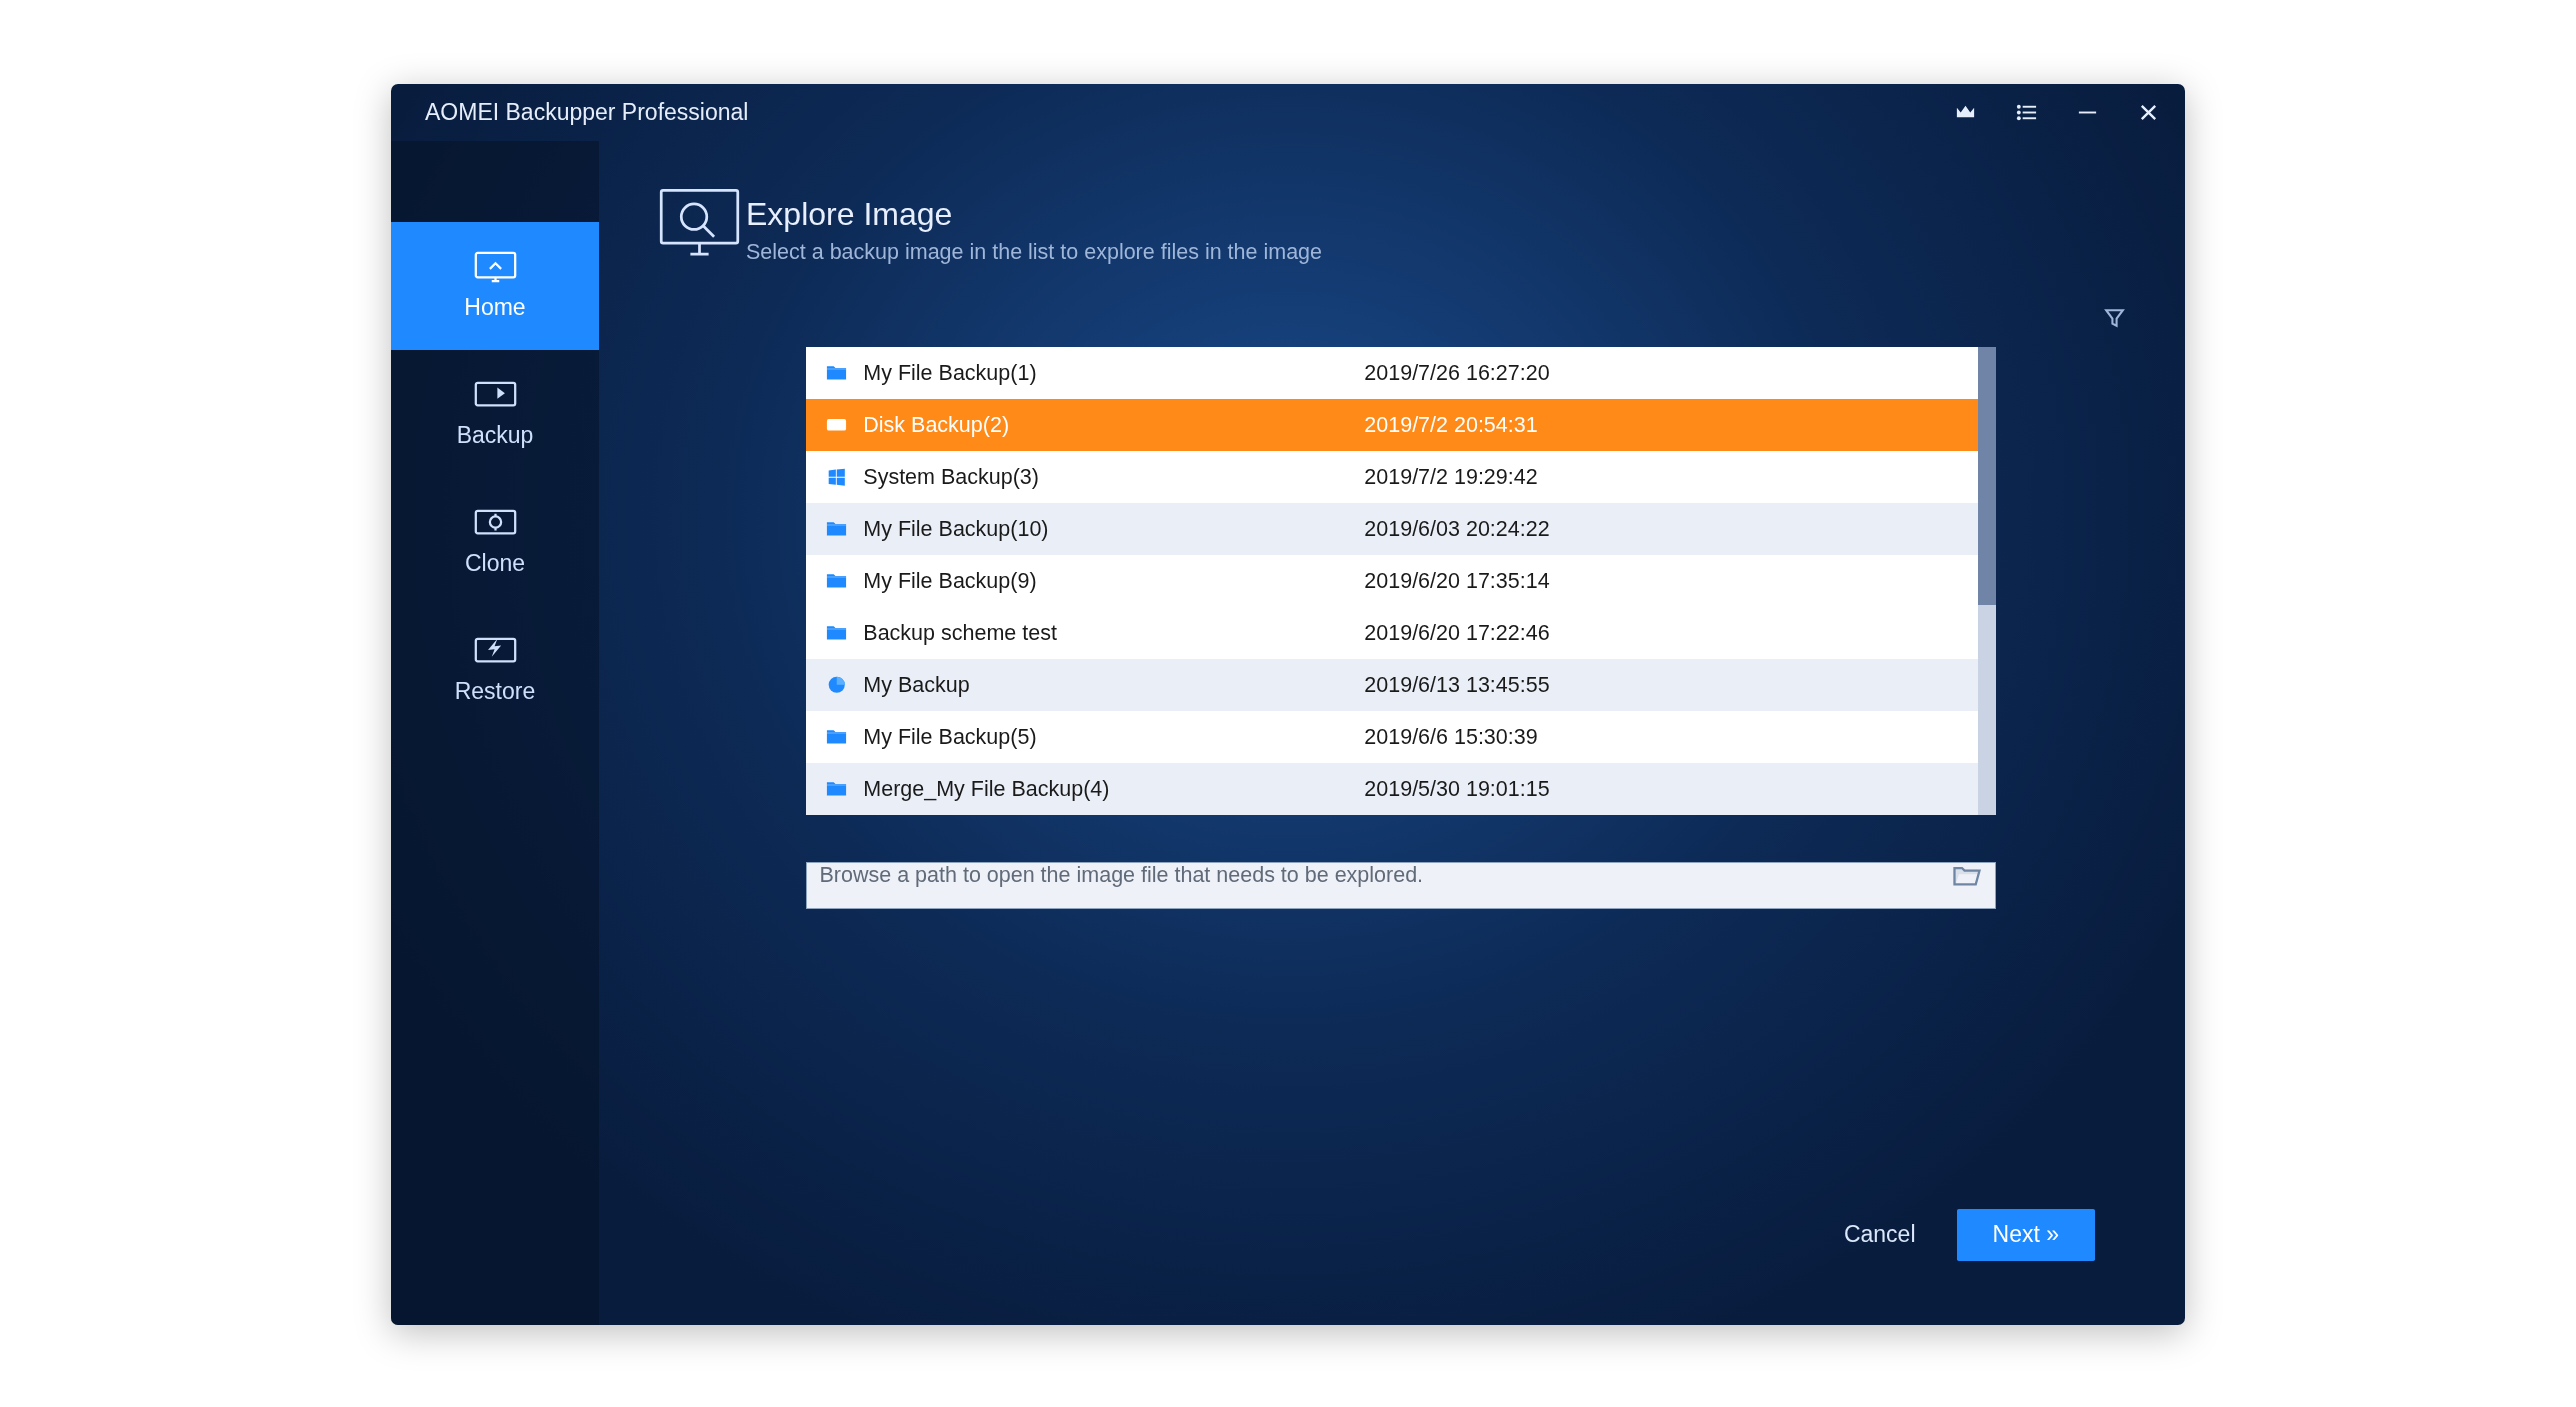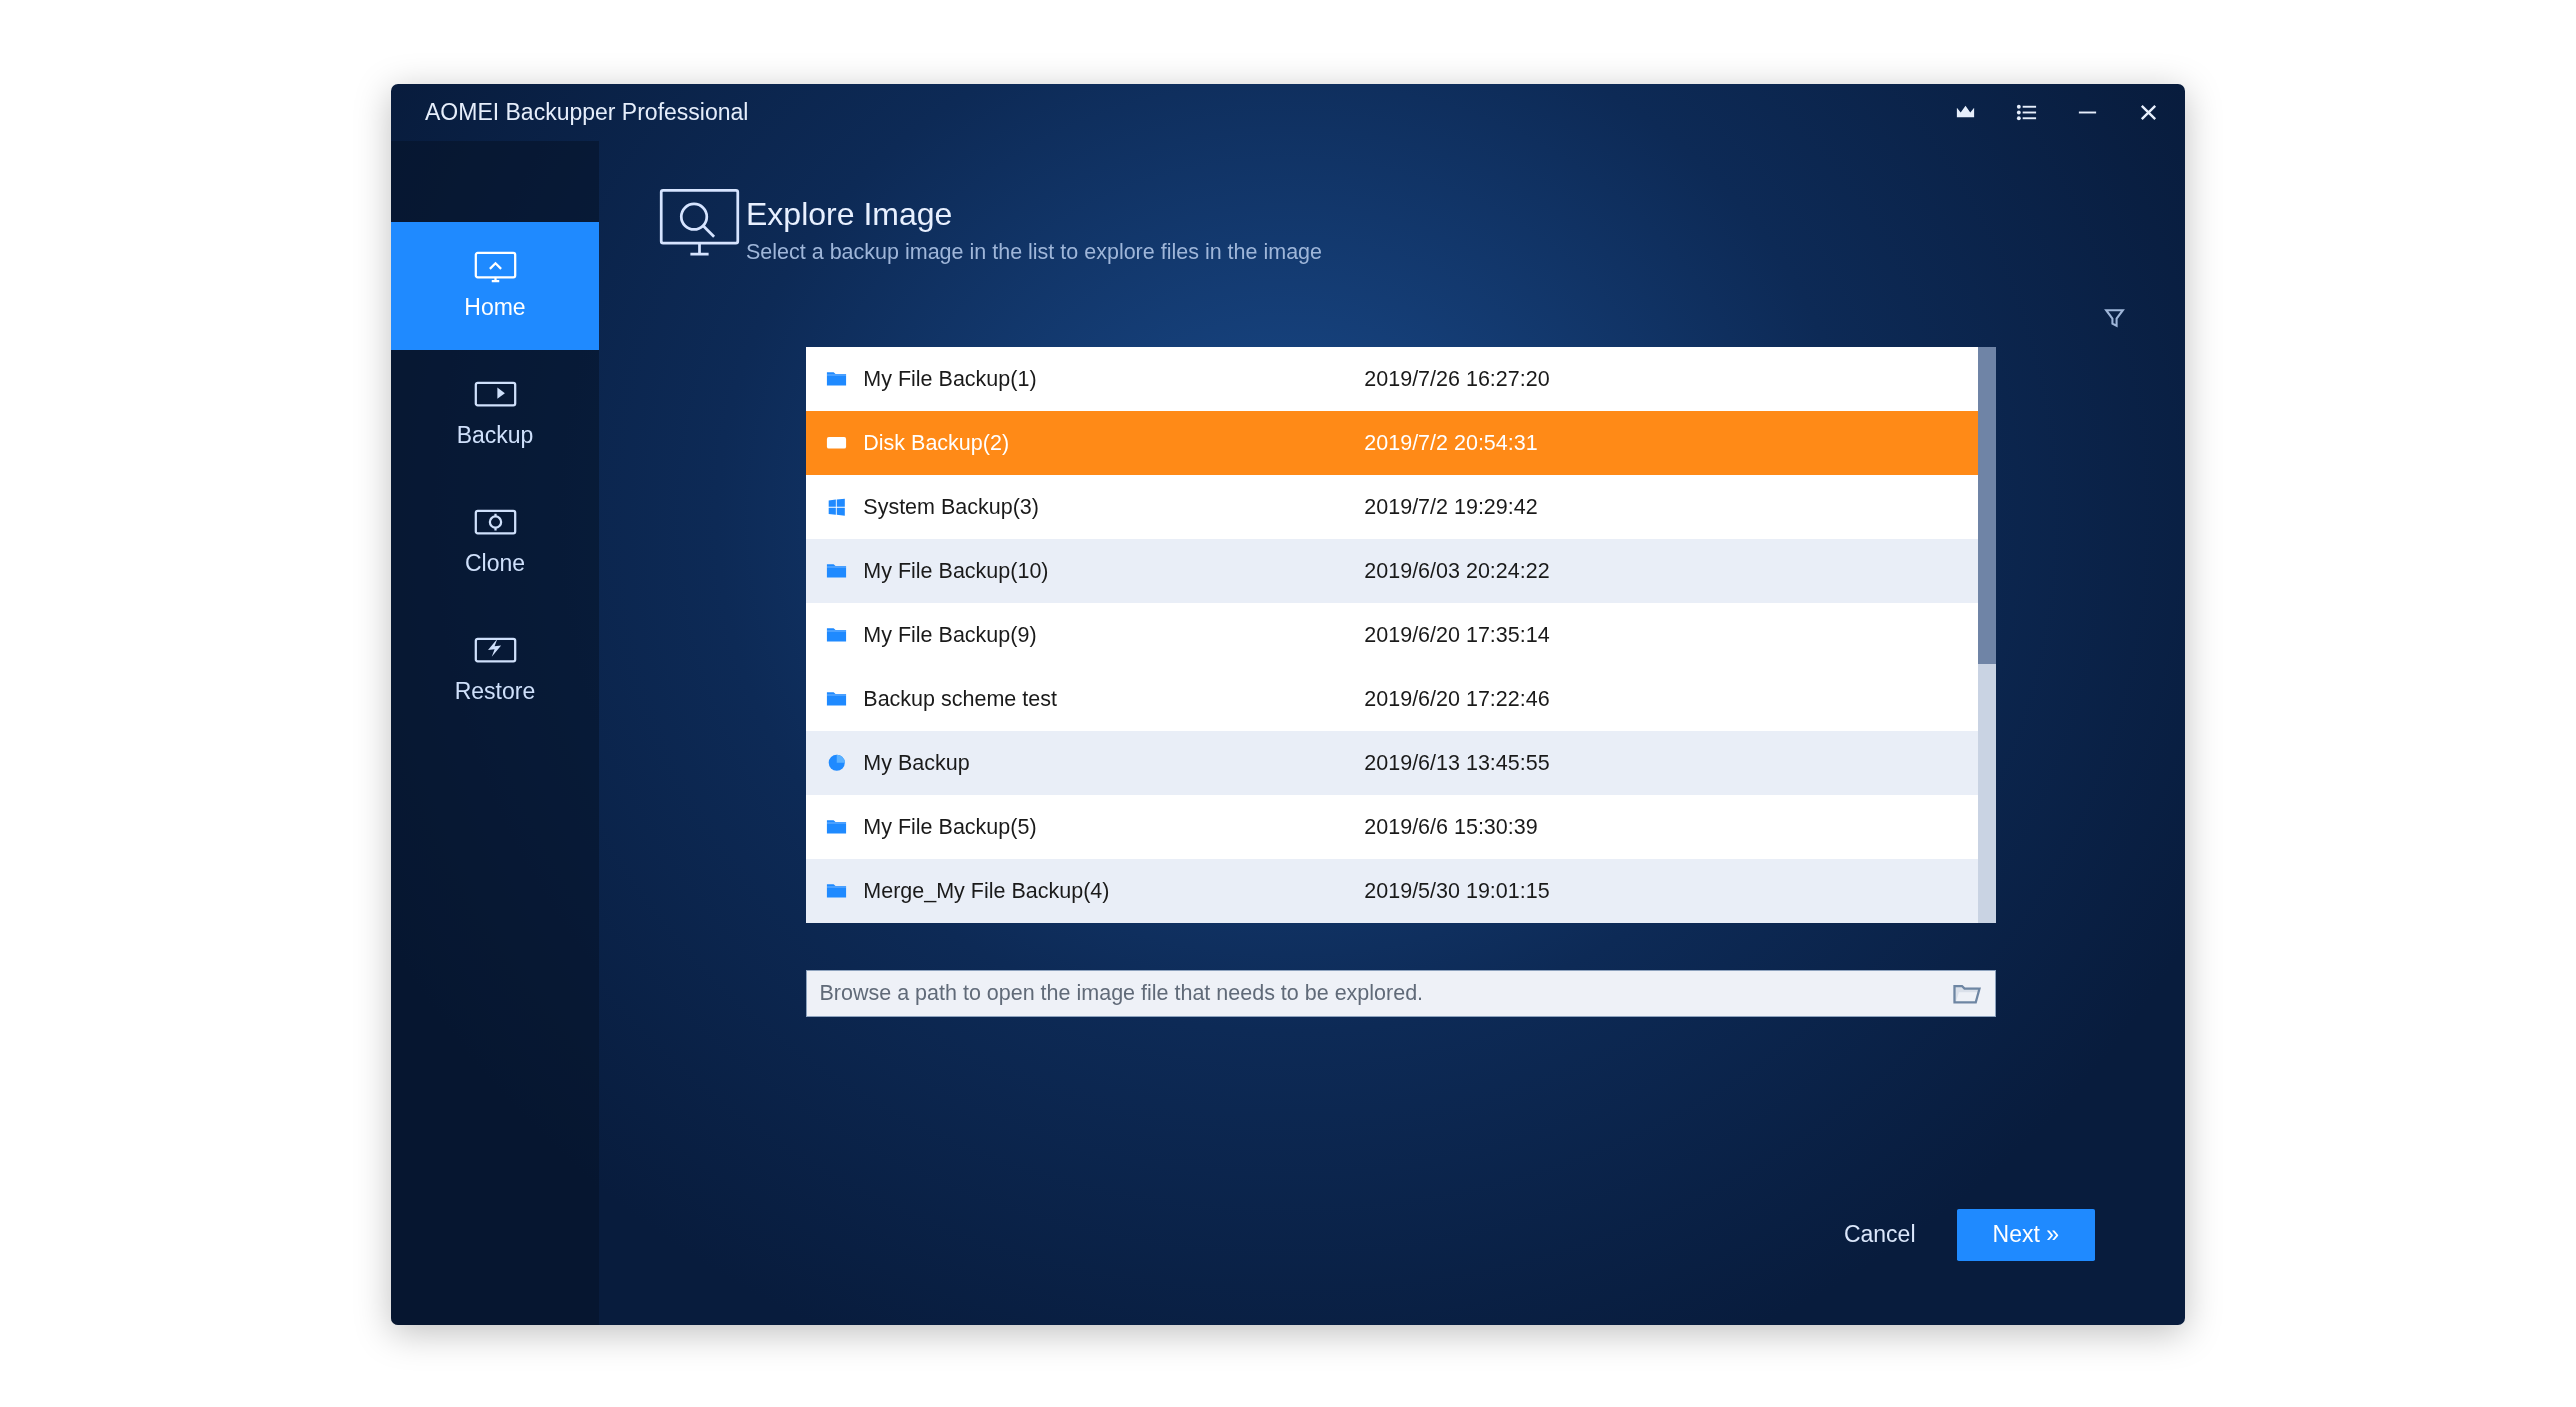--- a/index.html
+++ b/index.html
@@ -111,21 +111,21 @@
     display:flex;
     margin: 0 auto;
     width: 1190px;
   }
   .list {
     flex: 1;
     background: #ffffff;
     display:flex; flex-direction:column;
   }
   .row {
-    height: 64px;
+    height: 52px;
     display:flex;
     align-items:center;
     padding: 0 18px;
     font-size: 21.5px;
     color:#1a1a1a;
   }
   .row.alt { background:#e9eef7; }
   .row.selected { background:#ff8a17; color:#ffffff; }
   .row-icon { width:25px; height:21.5px; margin-right:14.3px; display:flex; align-items:center; justify-content:center; flex:none; }
   .row-name { width: 501px; }
@@ -140,21 +140,20 @@
     height: 55%;
     background:#6f84a6;
   }
   .browse-bar {
     margin: 47px auto 0;
     width: 1190px;
     height: 47px;
     background: #eef1f7;
     border: 0.9px solid #8ea3be;
     display:flex;
-    align-items:center;
     padding: 0 12.5px;
     color:#606a78;
     font-size: 21.5px;
     gap: 10.7px;
   }
   .browse-bar .hint { flex: 1; }
   .browse-icon { width:32px; height:25px; color:#6e86a3; cursor:pointer; display:flex; align-items:center; justify-content:center;}
   .footer {
     height: 116px;
     display:flex;

